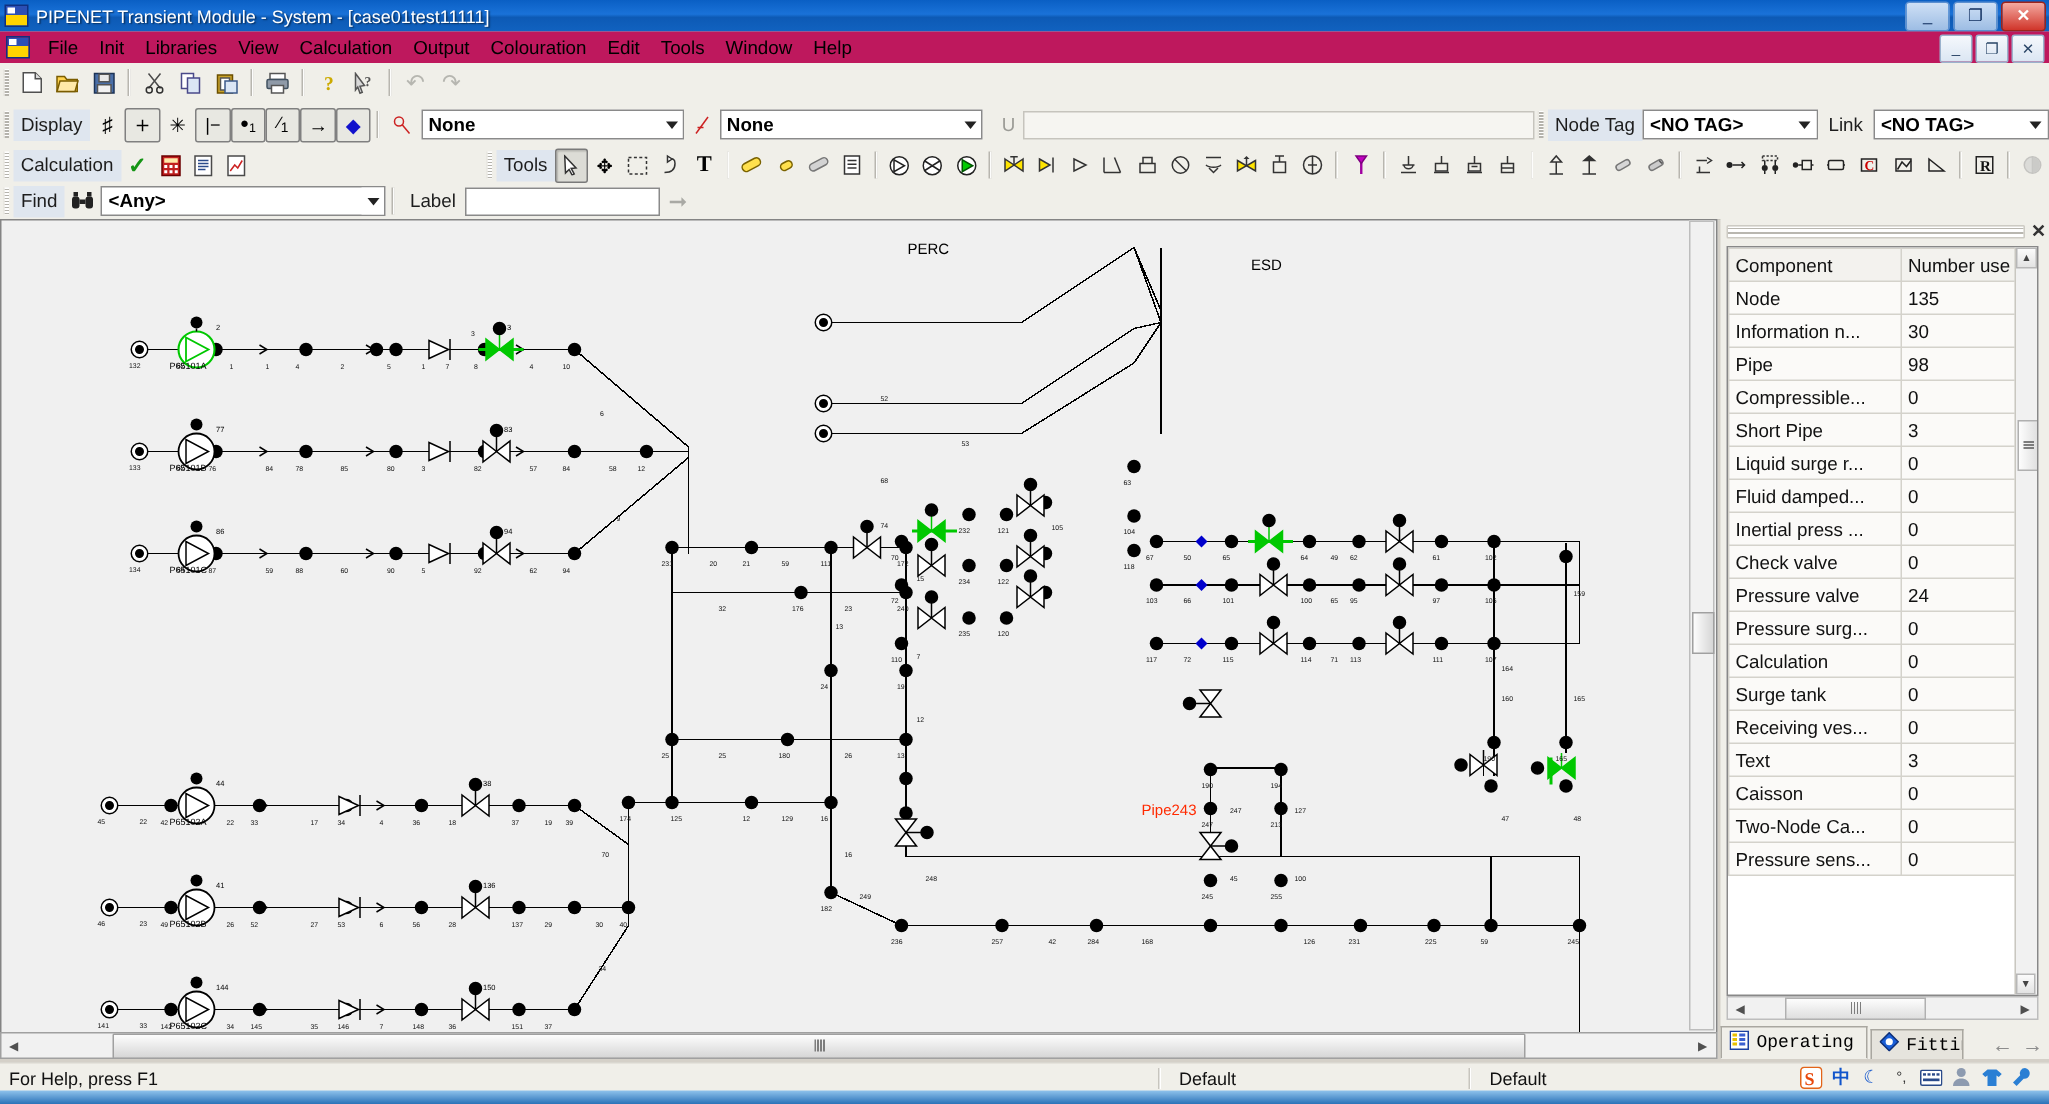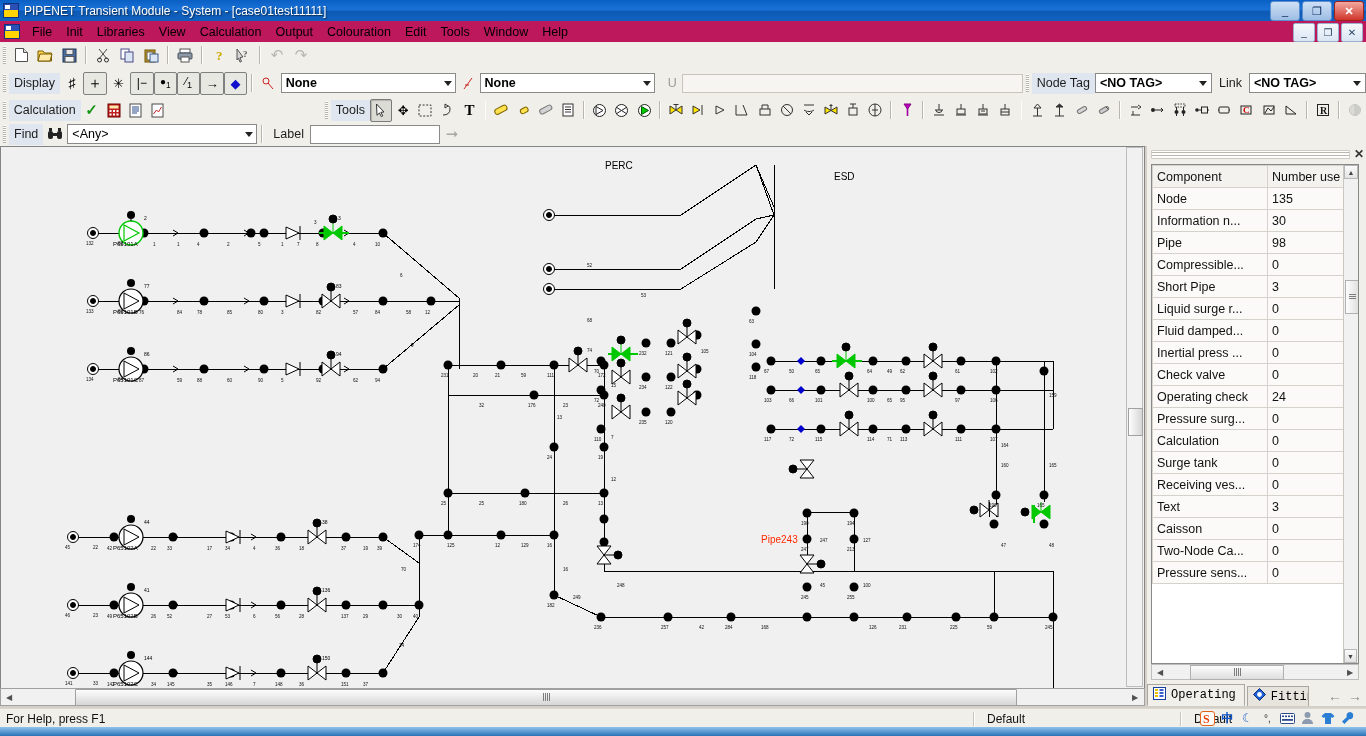--- a/index.html
+++ b/index.html
@@ -707,21 +707,21 @@
     <div class="tbtn">
       <svg width="16" height="14" viewBox="0 0 16 14">
           <rect x="1" y="4" width="5" height="8" rx="2" fill="#222"></rect>
           <rect x="10" y="4" width="5" height="8" rx="2" fill="#222"></rect>
           <rect x="6" y="6" width="4" height="3" fill="#222"></rect>
           <rect x="2" y="1" width="3" height="3" fill="#222"></rect>
           <rect x="11" y="1" width="3" height="3" fill="#222"></rect>
         </svg>
     </div>
     <div class="combo" style="width:190px">
-      <div class="cv" style="font-weight:normal">&lt;Any&gt;</div>
+      <div class="cv" style="font-weight:bold">&lt;Any&gt;</div>
       <div class="carrow"></div>
     </div>
     <div class="sep"></div>
     <div class="tlabel plain" style="padding:0 6px">Label</div>
     <div class="wfield" style="width:130px"></div>
     <div class="tbtn">
         <span style="color:#a9a9a4;font-size:15px">➞</span>
       </div>
   </div>
 
@@ -1514,21 +1514,21 @@
               </tr>
           <tr>
                 <td class="c1">Inertial press ...</td>
                 <td class="c2">0</td>
               </tr>
           <tr>
                 <td class="c1">Check valve</td>
                 <td class="c2">0</td>
               </tr>
           <tr>
-                <td class="c1">Operating check</td>
+                <td class="c1">Pressure valve</td>
                 <td class="c2">24</td>
               </tr>
           <tr>
                 <td class="c1">Pressure surg...</td>
                 <td class="c2">0</td>
               </tr>
           <tr>
                 <td class="c1">Calculation</td>
                 <td class="c2">0</td>
               </tr>
@@ -1601,21 +1601,21 @@
         <span>Fitting</span>
       </div>
       <div class="tab-nav">
         <span>←</span>
         <span>→</span>
       </div>
     </div>
   </div>
 
   <div class="statusbar">
-    <div class="st-cell" style="width:973px">For Help, press F1</div>
+    <div class="st-cell" style="width:772px">For Help, press F1</div>
     <div class="st-div"></div>
     <div class="st-cell" style="width:205px;padding-left:12px">Default</div>
     <div class="st-div"></div>
     <div class="st-cell" style="width:110px;padding-left:12px">Default</div>
   </div>
 
   <div class="tray">
     <div class="tray-ico">
       <svg width="15" height="15" viewBox="0 0 15 15">
           <rect x="0.5" y="0.5" width="14" height="14" rx="2.5" fill="#fff" stroke="#e36419"></rect>

